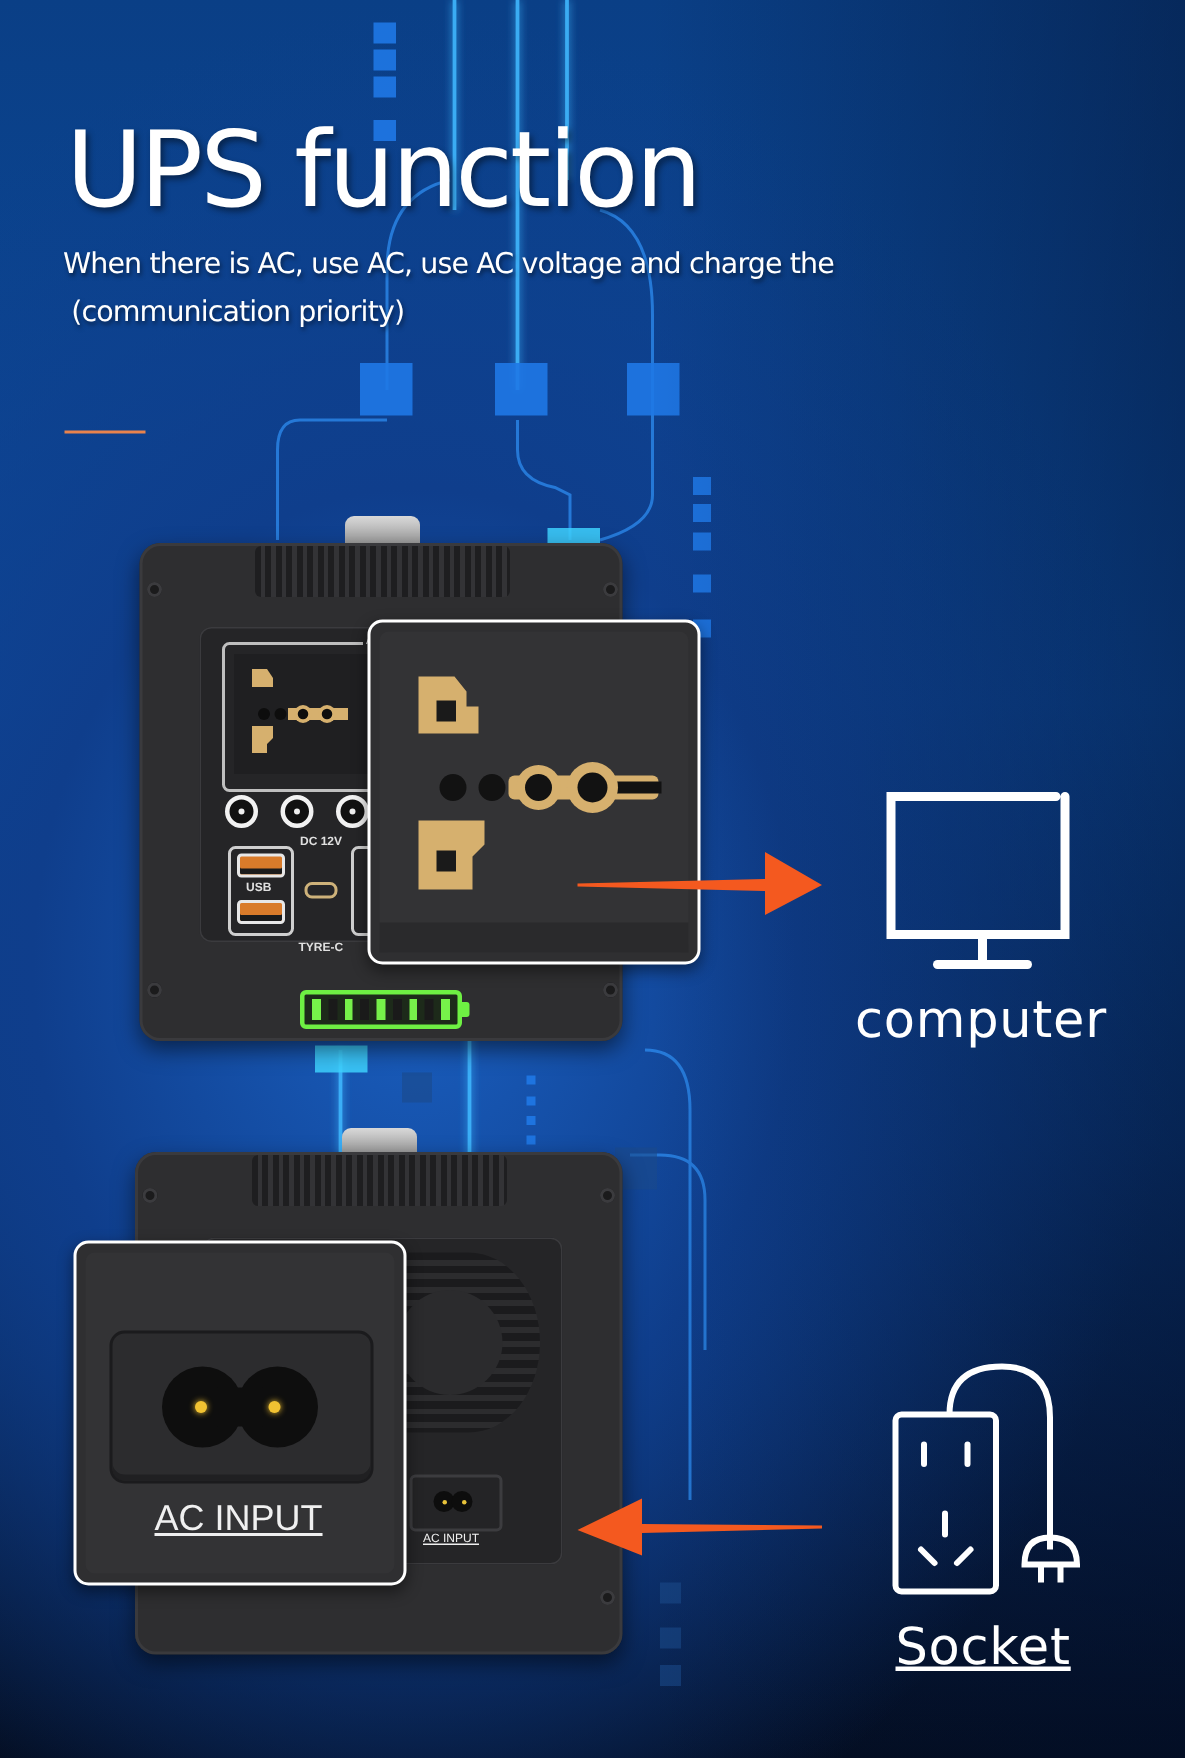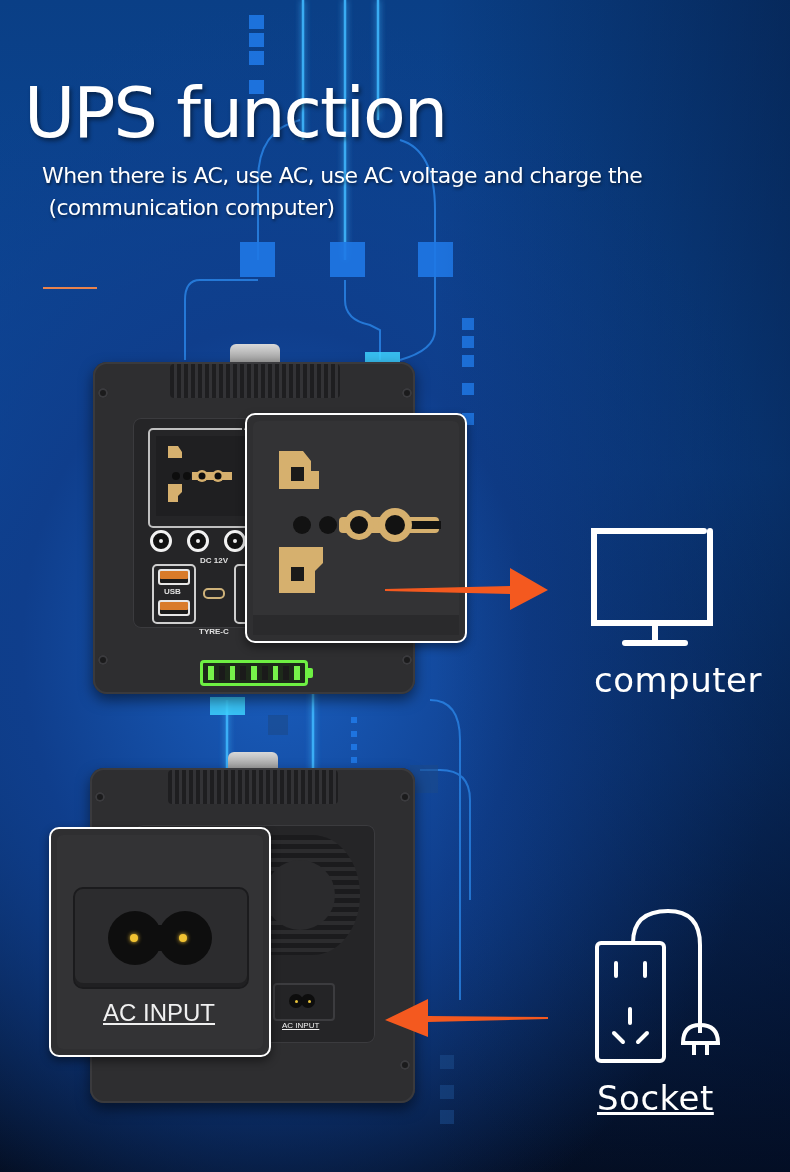--- a/index.html
+++ b/index.html
@@ -11,28 +11,28 @@
       linear-gradient(180deg, #0a3f86 0%, #0c4a9c 40%, #0a3676 65%, #071e45 85%, #040e22 100%);
   }
   .page::after {
     content:""; position:absolute; inset:0;
     background: linear-gradient(90deg, rgba(0,0,0,0) 55%, rgba(2,14,40,0.45) 100%);
     pointer-events:none;
   }
   
   .circuit { position:absolute; left:0; top:0; width:790px; height:1172px; }
   .title {
-    position:absolute; left:24px; top:72px; margin:0;
+    position:absolute; left:44px; top:72px; margin:0;
     font-family:"DejaVu Sans", sans-serif; font-weight:normal;
     font-size:70px; letter-spacing:-2px; color:#ffffff;
     text-shadow: 2px 3px 4px rgba(0,0,0,0.45); z-index:3;
   }
   .desc {
     position:absolute; left:42px; top:160px; width:640px; z-index:3;
-    font-family:"DejaVu Sans", sans-serif; font-size:22px; line-height:32px;
+    font-family:"DejaVu Sans", sans-serif; font-size:19px; line-height:32px;
     color:#ffffff; text-shadow:1px 2px 3px rgba(0,0,0,0.5); letter-spacing:-0.6px;
   }
   .desc span { display:block; white-space:nowrap; }
   .accent-line { position:absolute; left:43px; top:287px; width:54px; height:2px; background:#e9834d; z-index:3; }
 
   
   .device { position:absolute; z-index:2; }
   .dev-body {
     position:absolute; background:#2e2e30; border-radius:14px;
     box-shadow: inset 0 0 0 2px #3a3a3d, 0 6px 14px rgba(0,0,0,0.5);
@@ -131,21 +131,21 @@
       <rect x="410" y="765" width="28" height="28"></rect>
       <rect x="440" y="1055" width="14" height="14"></rect>
       <rect x="440" y="1085" width="14" height="14"></rect>
       <rect x="440" y="1110" width="14" height="14"></rect>
     </g>
   </svg>
 
   <h1 class="title">UPS function</h1>
   <div class="desc">
     <span>When there is AC, use AC, use AC voltage and charge the</span>
-    <span style="white-space:pre"> (communication computer)</span>
+    <span style="white-space:pre"> (communication priority)</span>
   </div>
   <div class="accent-line"></div>
 
   <div class="device" style="left:0;top:0;width:790px;height:1172px;pointer-events:none;">
     <div class="dev-handle" style="left:230px;top:344px;width:50px;height:22px;"></div>
     <div class="dev-body" style="left:93px;top:362px;width:322px;height:332px;"></div>
     <div class="dev-grille" style="left:170px;top:364px;width:170px;height:34px;"></div>
     <div class="bolt" style="left:98px;top:388px;"></div>
     <div class="bolt" style="left:402px;top:388px;"></div>
     <div class="bolt" style="left:98px;top:655px;"></div>
@@ -212,21 +212,21 @@
 
   <svg style="position:absolute;left:380px;top:560px;z-index:5" width="170" height="60" viewBox="0 0 170 60">
     <polygon points="5,29 130,26 130,8 168,30 130,50 130,34 5,31" fill="#f4591f"></polygon>
   </svg>
 
   <svg style="position:absolute;left:585px;top:523px;z-index:3" width="140" height="125" viewBox="0 0 140 125">
     <path d="M125 8 v92 h-116 v-92 h110" fill="none" stroke="#fff" stroke-width="6" stroke-linecap="round"></path>
     <line x1="70" y1="100" x2="70" y2="120" stroke="#fff" stroke-width="6"></line>
     <line x1="40" y1="120" x2="100" y2="120" stroke="#fff" stroke-width="6" stroke-linecap="round"></line>
   </svg>
-  <div class="label-big" style="left:570px;top:660px;margin-left:24px;">computer</div>
+  <div class="label-big" style="left:570px;top:660px;">computer</div>
 
   <div class="device" style="left:0;top:0;width:790px;height:1172px;pointer-events:none;">
     <div class="dev-handle" style="left:228px;top:752px;width:50px;height:20px;"></div>
     <div class="dev-body" style="left:90px;top:768px;width:325px;height:335px;"></div>
     <div class="dev-grille" style="left:168px;top:770px;width:170px;height:34px;"></div>
     <div class="bolt" style="left:95px;top:792px;"></div>
     <div class="bolt" style="left:400px;top:792px;"></div>
     <div class="bolt" style="left:400px;top:1060px;"></div>
     <div class="panel" style="left:135px;top:825px;width:240px;height:218px;"></div>
     <div style="position:absolute;left:265px;top:835px;width:95px;height:120px;border-radius:0 50% 50% 0;background:repeating-linear-gradient(180deg,#1b1b1d 0 5px,#2c2c2e 5px 9px);"></div>

